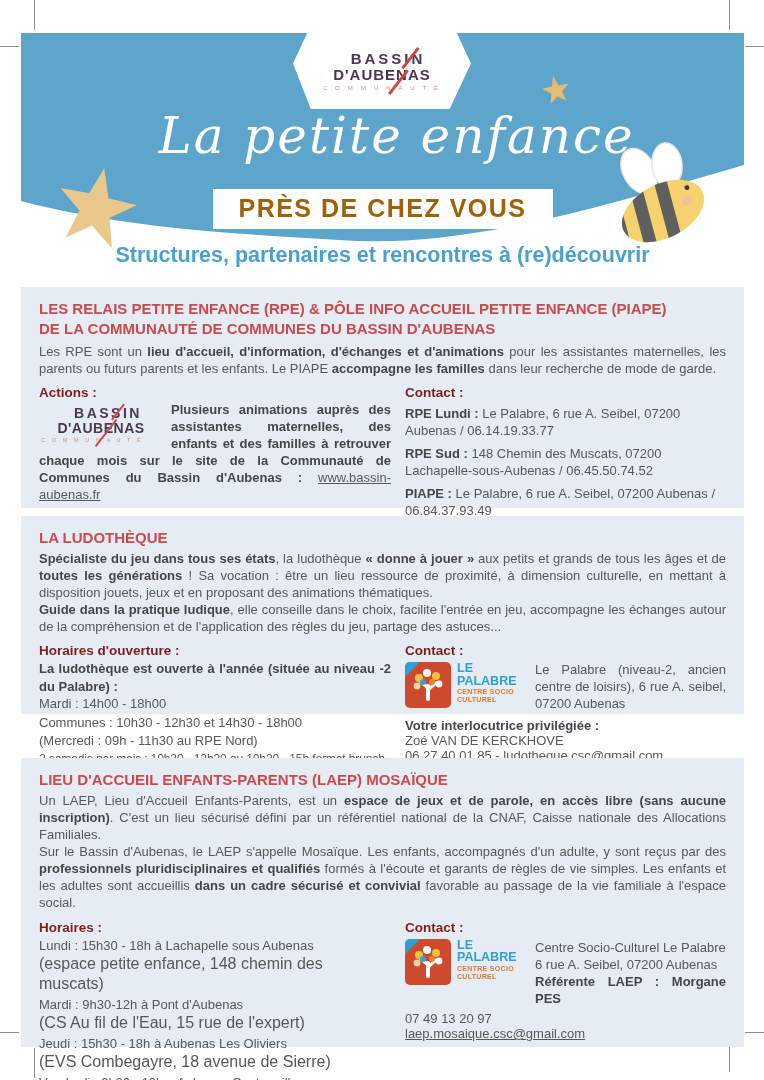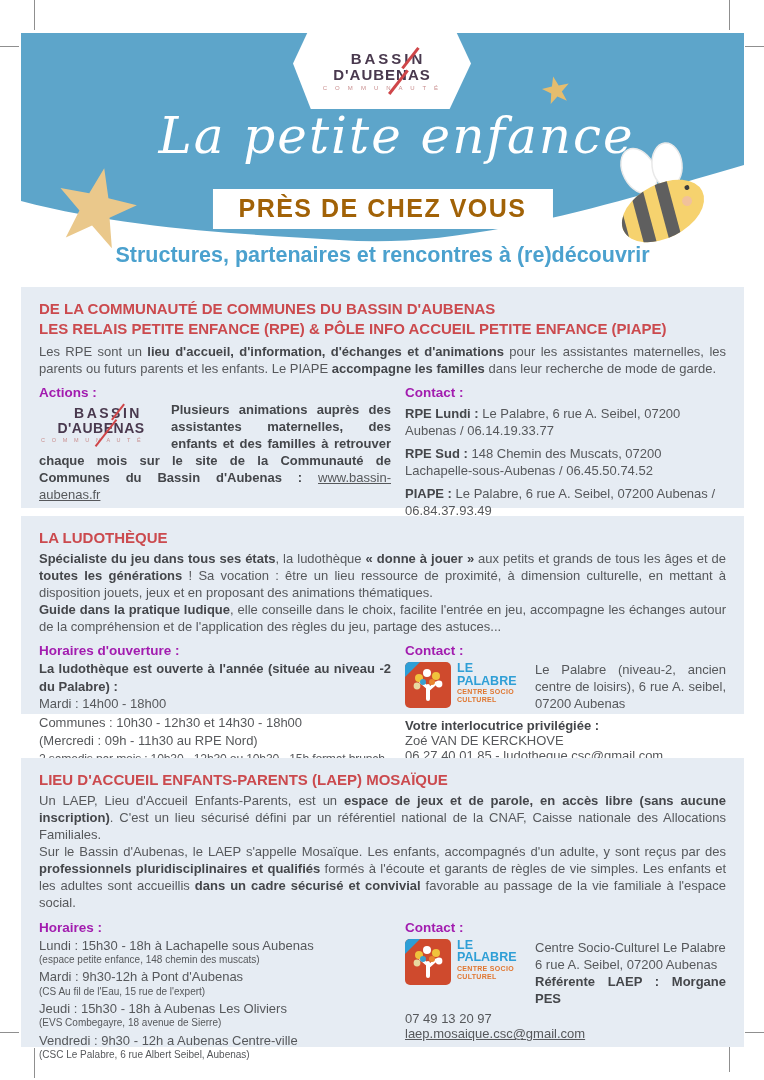--- a/index.html
+++ b/index.html
@@ -39,21 +39,21 @@
   
   .panel{position:absolute;left:21px;width:723px;background:#e6ecf3;box-sizing:border-box;
          padding:12px 18px;color:#56585b;font-size:13px;}
   .panel.p1{top:287px;height:221px;}
   .panel.p2{top:516px;height:198px;}
   .panel.p3{top:758px;height:289px;}
   .sec-head{color:#cb4a4e;font-weight:bold;font-size:15px;line-height:1.3;}
   .para{line-height:1.32;margin-top:5px;text-align:justify;}
   .b{font-weight:bold;color:#44464a;}
   a.link{color:#56585b;text-decoration:underline;}
-  .red-label{color:#a21caf;font-weight:bold;font-size:13.5px;margin-top:6px;}
+  .red-label{color:#7f1d1d;font-weight:bold;font-size:13.5px;margin-top:6px;}
   .cols{display:flex;margin-top:2px;}
   .col-l{width:352px;flex:none;}
   .col-r{flex:1;margin-left:14px;}
 
   
   .ba-small{float:left;width:124px;margin:4px 8px 0 0;}
   .ba-small .l1{font-size:14px;letter-spacing:2.5px;padding-left:14px;}
   .ba-small .l2{font-size:14px;letter-spacing:0.5px;}
   .ba-small .l3{font-size:5.5px;letter-spacing:2.6px;padding-left:2px;}
   .ba-small .s1{width:2px;height:20px;left:78px;top:-4px;transform:rotate(38deg);}
@@ -67,21 +67,21 @@
 
   
   .pal-row{display:flex;margin-top:4px;}
   .pal-logo{position:relative;width:46px;height:46px;background:#cf4a2d;border-radius:5px;flex:none;}
   .pal-fold{position:absolute;left:0;top:0;width:0;height:0;border-top:15px solid #2e9ed5;border-right:15px solid transparent;border-top-left-radius:5px;}
   .pal-text{margin-left:6px;flex:none;width:74px;line-height:1;}
   .pal-text .le{color:#2f9fd6;font-weight:bold;font-size:12.5px;}
   .pal-text .pa{color:#2f9fd6;font-weight:bold;font-size:12.5px;}
   .pal-text .sub{color:#e0762f;font-size:7px;font-weight:bold;letter-spacing:0.3px;margin-top:1px;}
   .pal-addr{margin-left:4px;line-height:1.3;text-align:justify;}
-  .laep-sub{font-size:10px;line-height:1.25;}
+  .laep-sub{font-size:16px;line-height:1.25;}
   .hours3 .hours-line{line-height:1.25;margin-top:3px;}
   .contact3-lines{line-height:1.32;}
 </style>
 </head>
 <body>
 
 <div class="page">
 
   <div class="crop h" style="top:46px;left:0;"></div>
   <div class="crop v" style="left:34px;top:0;"></div>
@@ -139,22 +139,22 @@
 
     <div class="sub-box">
       <span>PRÈS DE CHEZ VOUS</span>
     </div>
   </div>
 
   <div class="headline">Structures, partenaires et rencontres à (re)découvrir</div>
 
   <div class="panel p1">
     <div class="sec-head">
+      <div>LES RELAIS PETITE ENFANCE (RPE) &amp; PÔLE INFO ACCUEIL PETITE ENFANCE (PIAPE)</div>
       <div>DE LA COMMUNAUTÉ DE COMMUNES DU BASSIN D'AUBENAS</div>
-      <div>LES RELAIS PETITE ENFANCE (RPE) &amp; PÔLE INFO ACCUEIL PETITE ENFANCE (PIAPE)</div>
     </div>
     <div class="para"><span>Les RPE sont un </span><span class="b">lieu d'accueil, d'information, d'échanges et d'animations</span><span> pour les assistantes maternelles, les parents ou futurs parents et les enfants. Le PIAPE </span><span class="b">accompagne les familles</span><span> dans leur recherche de mode de garde.</span></div>
     <div class="cols">
       <div class="col-l">
         <div class="red-label">Actions :</div>
         <div style="margin-top:2px;">
           <div class="ba-logo ba-small">
             <div class="slash s1"></div>
             <div class="slash s2"></div>
             <div class="l1">BASSIN</div>

